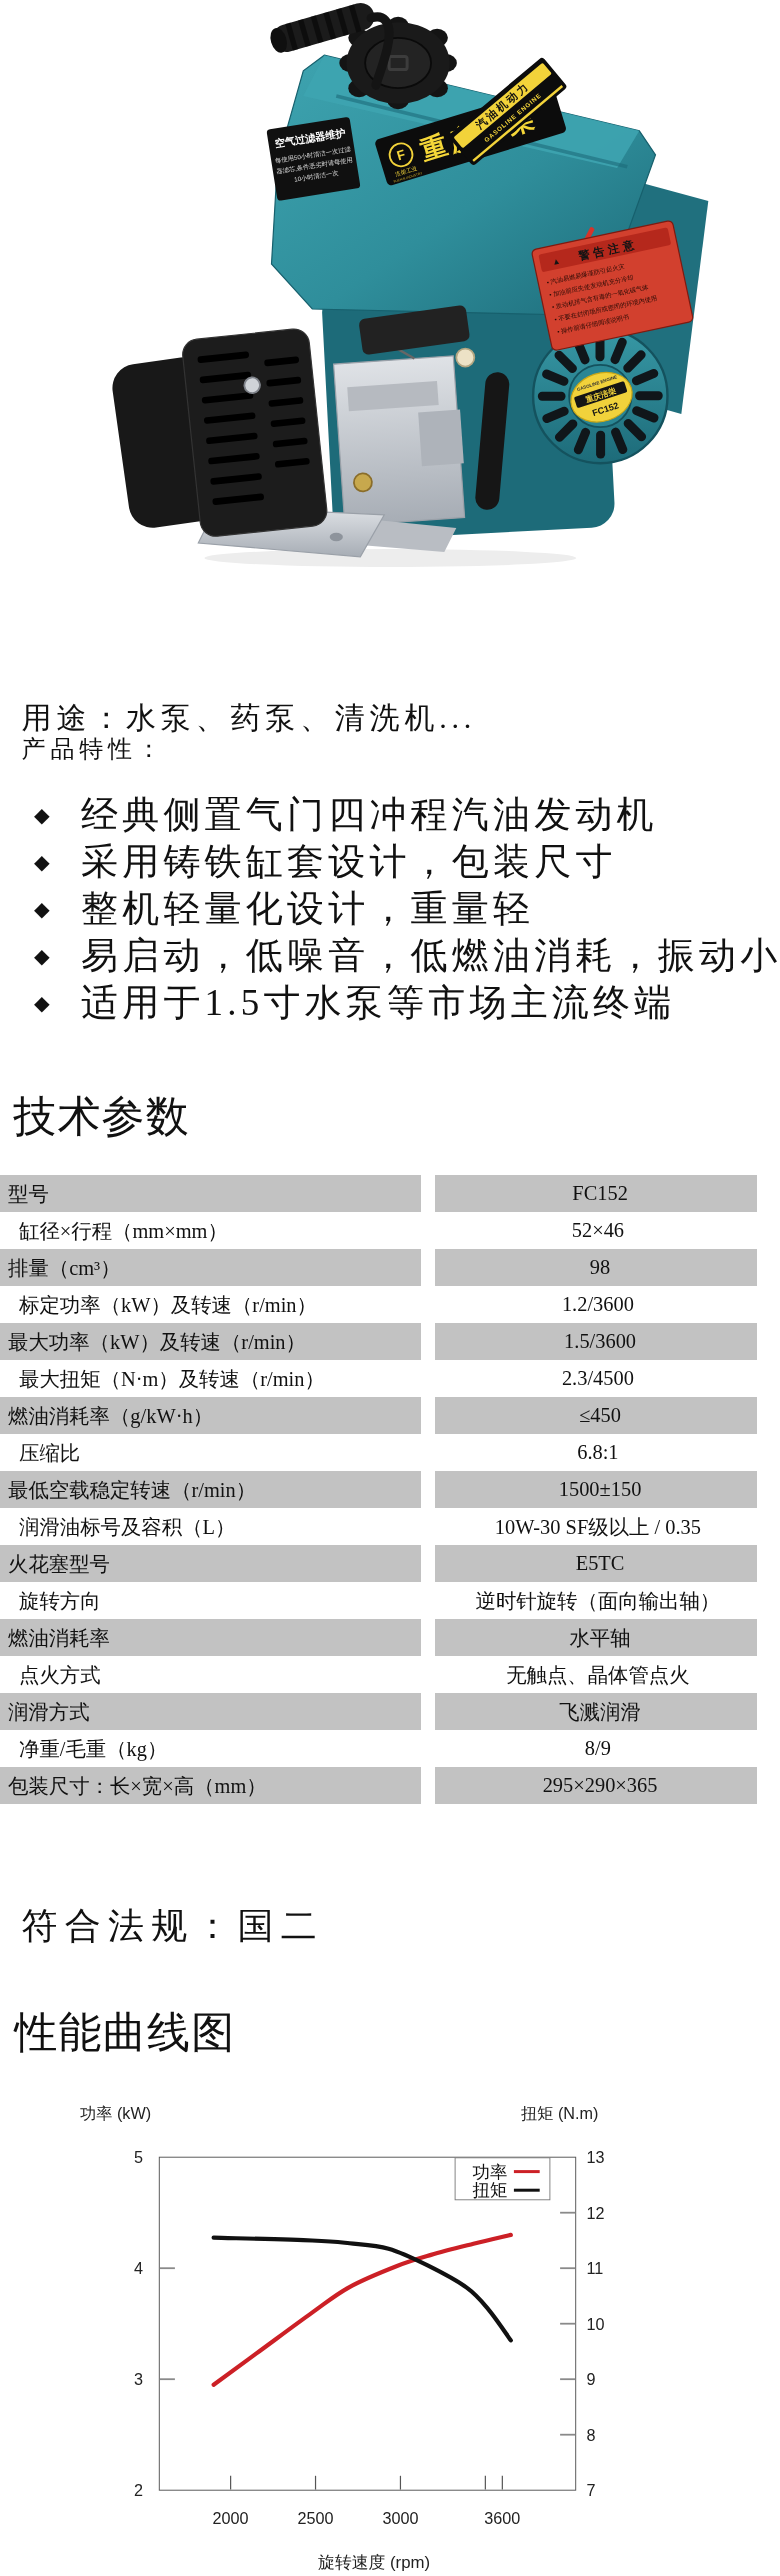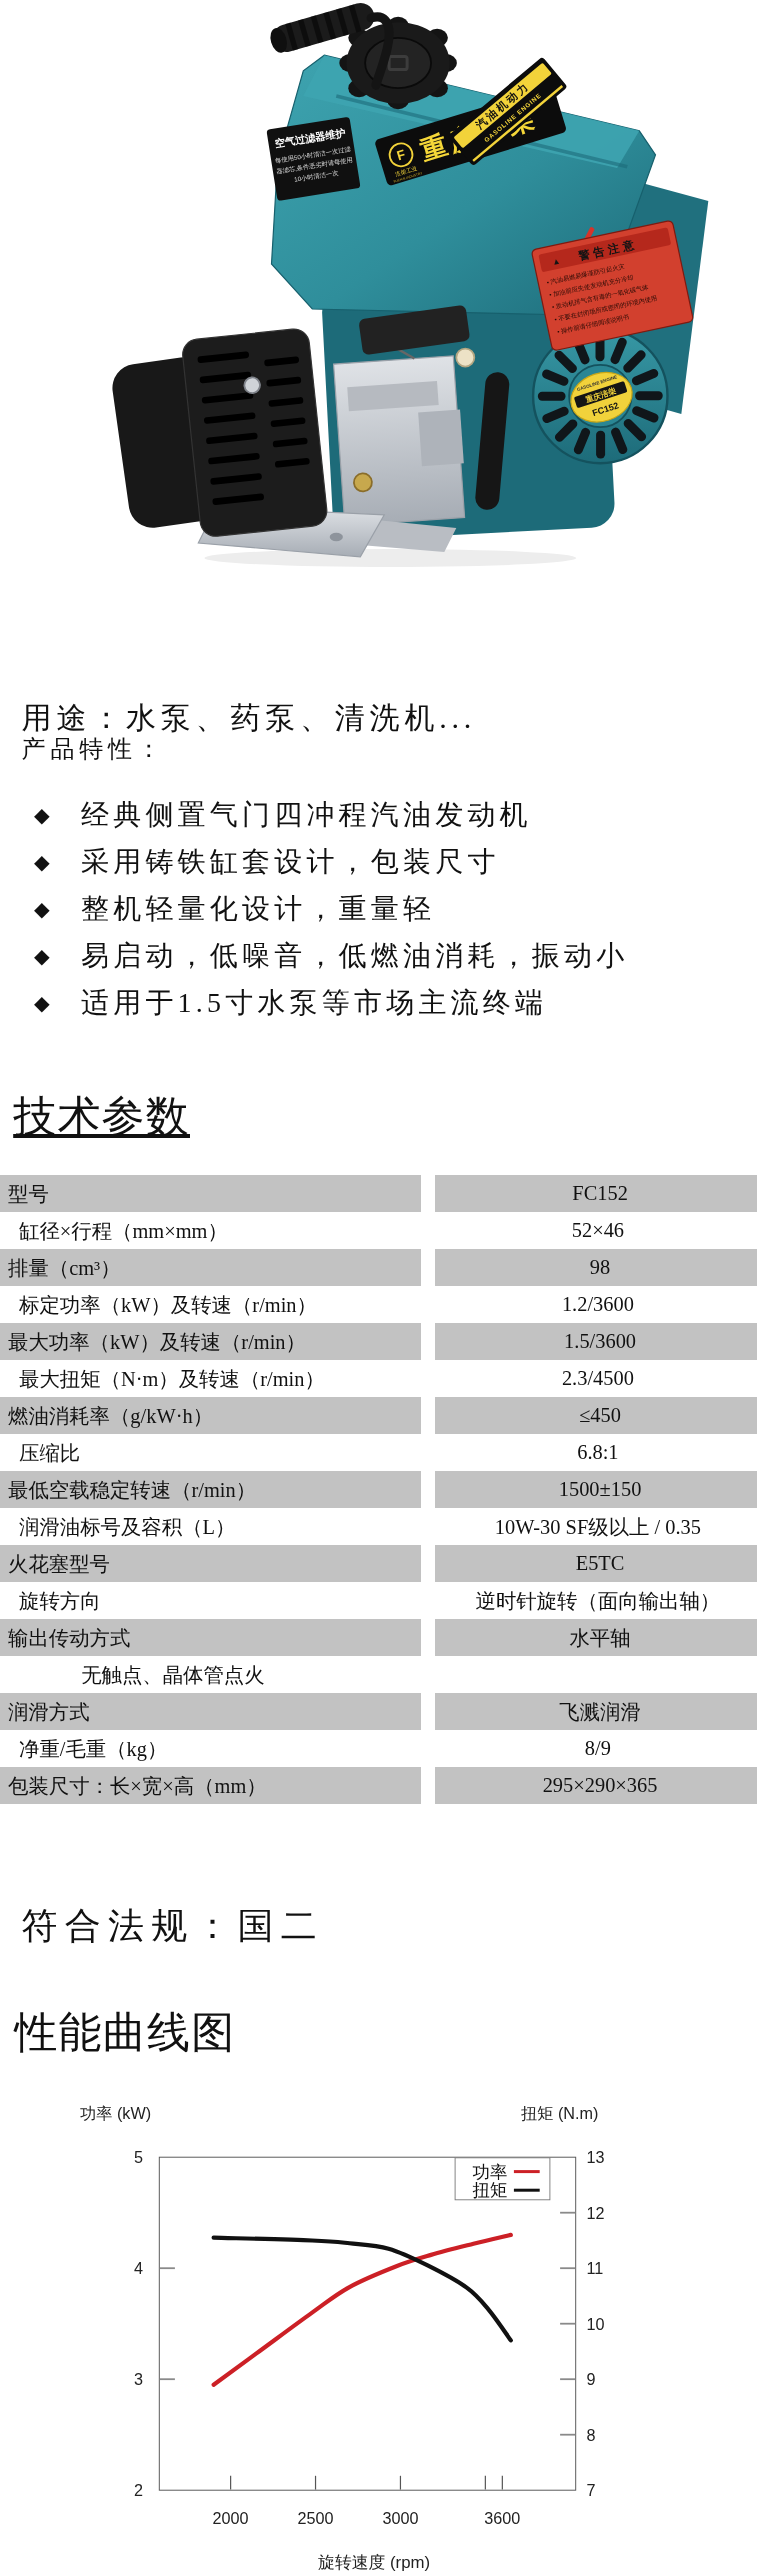--- a/index.html
+++ b/index.html
@@ -5,24 +5,24 @@
   html,body{margin:0;padding:0;background:#fff;}
   body{width:780px;height:2576px;position:relative;overflow:hidden;
        font-family:"Liberation Serif","DejaVu Serif",serif;color:#111;}
   .abs{position:absolute;}
   
   #usage-line{left:21.6px;top:698px;font-size:30px;letter-spacing:4.8px;white-space:nowrap;}
   #features-title{left:21.6px;top:733px;font-size:24px;letter-spacing:4.8px;}
   #features-list{left:34px;top:791px;margin:0;padding:0;list-style:none;width:661px;}
   .feature{height:47px;display:flex;align-items:center;}
   .bullet-icon{font-size:20.4px;width:47px;flex:0 0 47px;color:#111;font-family:"DejaVu Sans",sans-serif;}
-  .feature-text{font-size:28px;letter-spacing:4.2px;white-space:nowrap;}
+  .feature-text{font-size:37px;letter-spacing:4.2px;white-space:nowrap;}
   
   .section-title{font-size:43px;letter-spacing:1.2px;white-space:nowrap;}
-  #specs-title{left:13.2px;top:1088px;text-decoration:underline;}
+  #specs-title{left:13.2px;top:1088px;}
   #perf-title{left:14.4px;top:2004px;text-align:center;}
   #compliance-line{left:21.6px;top:1902px;font-size:36px;letter-spacing:7.2px;white-space:nowrap;}
   
   #spec-table{left:0;top:1175px;width:757px;}
   .spec-row{display:flex;height:37px;}
   .spec-label{width:425px;box-sizing:border-box;padding-left:19px;display:flex;align-items:center;
               font-size:20.4px;white-space:nowrap;}
   .spec-gap{width:14.4px;background:#fff;}
   .spec-value{width:317px;display:flex;align-items:center;justify-content:center;
               font-size:20.4px;white-space:nowrap;}
@@ -301,26 +301,27 @@
     <div class="spec-value">E5TC</div>
   </div>
 
   <div class="spec-row">
     <div class="spec-label">旋转方向</div>
     <div class="spec-gap"></div>
     <div class="spec-value">逆时针旋转（面向输出轴）</div>
   </div>
 
   <div class="spec-row shaded">
-    <div class="spec-label">输出传动方式</div>
+    <div class="spec-label">燃油消耗率</div>
     <div class="spec-gap"></div>
     <div class="spec-value">水平轴</div>
   </div>
 
   <div class="spec-row">
+    <div class="spec-label">点火方式</div>
     <div class="spec-gap"></div>
     <div class="spec-value">无触点、晶体管点火</div>
   </div>
 
   <div class="spec-row shaded">
     <div class="spec-label">润滑方式</div>
     <div class="spec-gap"></div>
     <div class="spec-value">飞溅润滑</div>
   </div>
 

